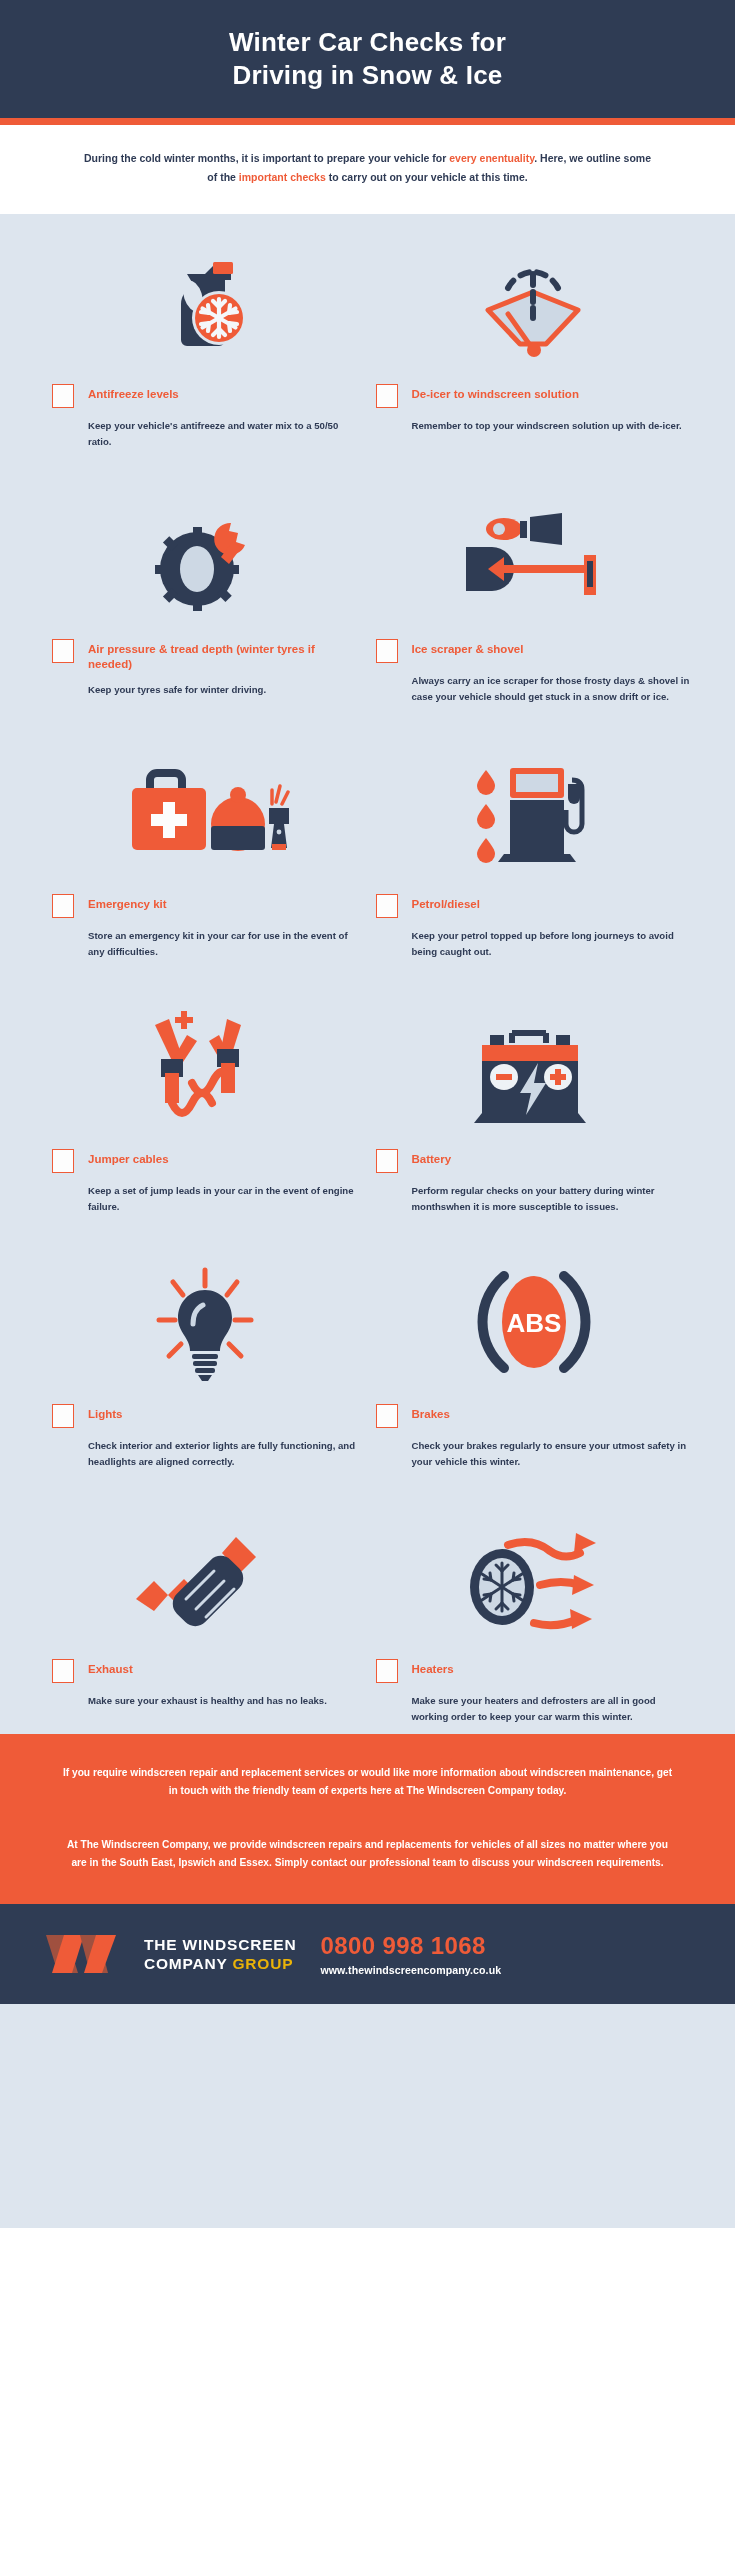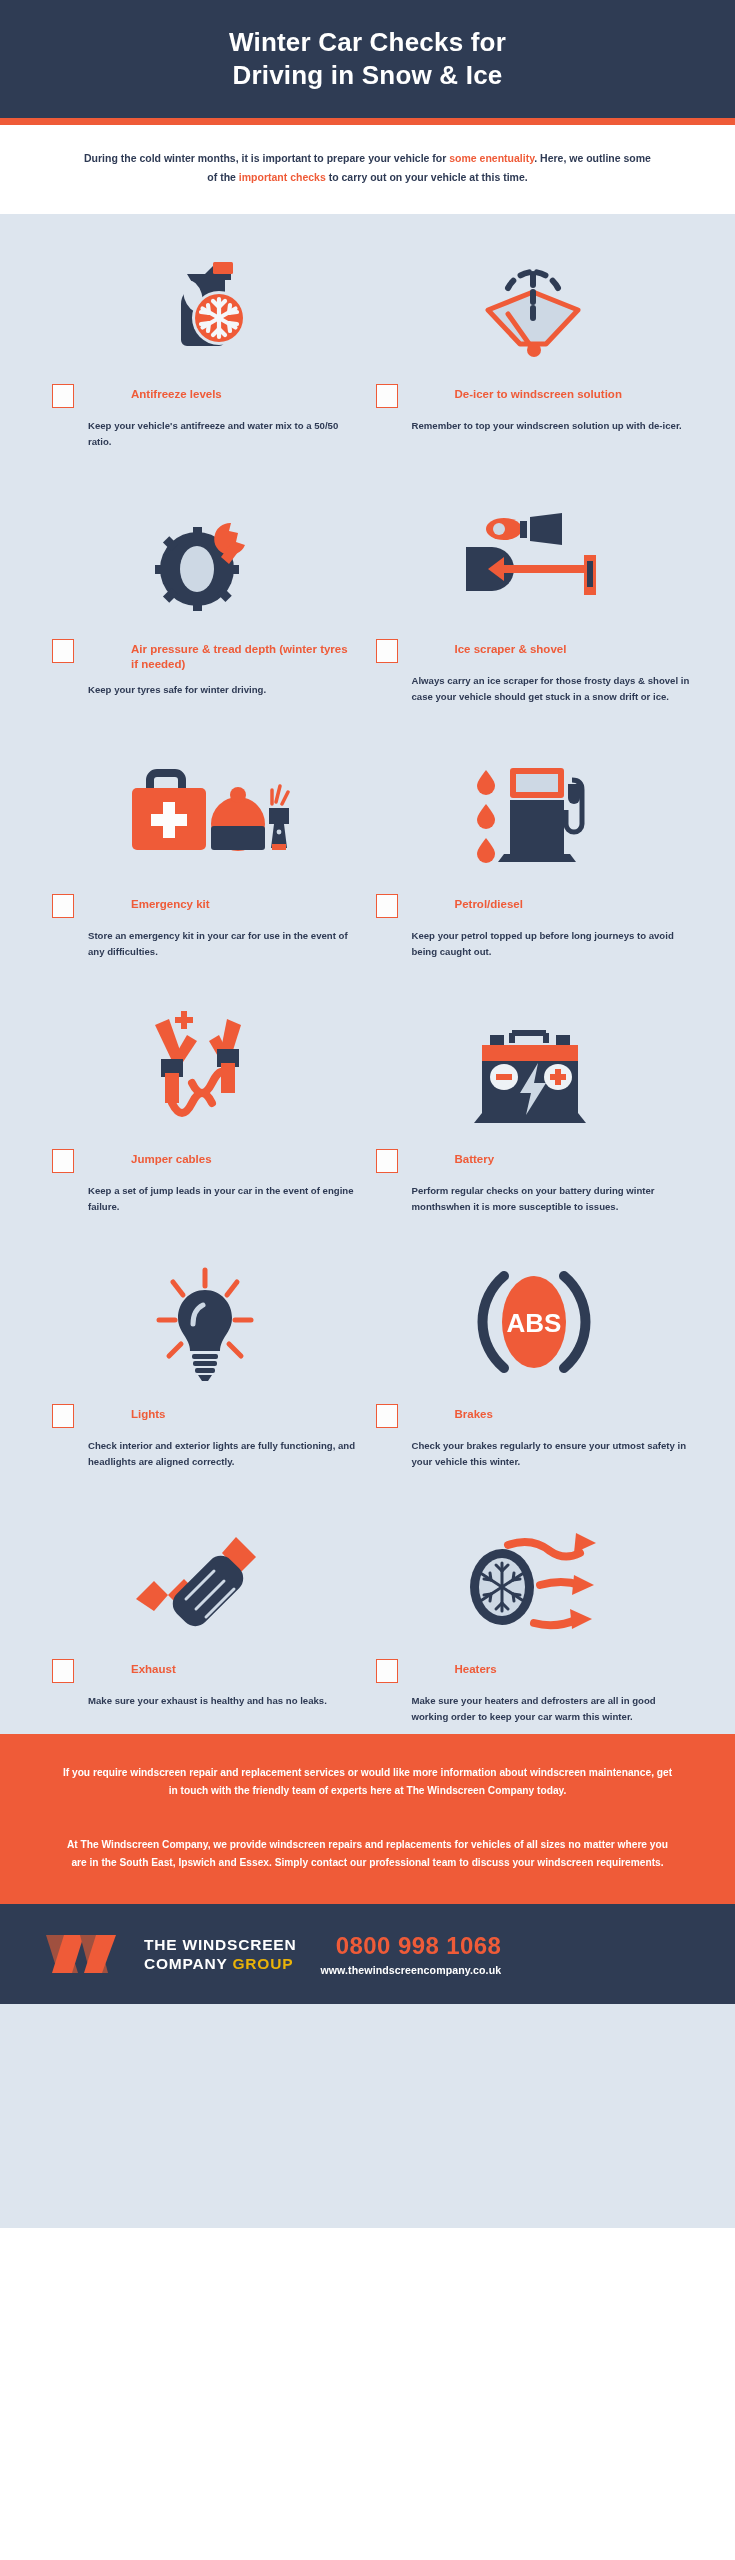--- a/index.html
+++ b/index.html
@@ -47,21 +47,20 @@
   .icon-wrap svg { display:block; }
 
   .label-line { display:flex; align-items:flex-start; margin-top:16px; }
   .checkbox {
     width:22px; height:24px; flex:0 0 22px;
     border:1.6px solid #ef5b38; background:#fdfdfd; margin-right:14px;
   }
   .title {
     color:#ef5b38; font-size:11.5px; font-weight:bold; line-height:1.33;
     padding-top:3px;
-    margin-left:43px;
   }
   .desc {
     margin:10px 0 0 36px; font-size:9.6px; line-height:1.72;
     font-weight:bold; color:#2e3a54;
   }
   .cell.right .desc { margin-left:36px; }
 
   .row-gap { height:40px; }
 
   
@@ -74,39 +73,39 @@
 
   
   .footer {
     background:#2f3c54; width:100%; height:100px;
     display:flex; align-items:center; padding-left:44px;
   }
   .logo-mark { width:84px; height:42px; margin-right:16px; flex:0 0 84px; }
   .logo-text { margin-right:24px; }
   .logo-text div { color:#ffffff; font-size:15.5px; font-weight:bold; letter-spacing:.8px; line-height:1.28; }
   .logo-text .grp { color:#eab308; }
-  .contact { text-align:right; }
+  .contact { text-align:left; }
   .phone { color:#ef5b38; font-size:24px; font-weight:bold; letter-spacing:.4px; line-height:1.1; }
   .web { color:#ffffff; font-size:10.6px; font-weight:bold; letter-spacing:.1px; margin-top:4px; }
 </style>
 </head>
 <body>
 
 <div class="page">
 
   <div class="header">
     <h1>
       <span>Winter Car Checks for</span><br>
       <span>Driving in Snow &amp; Ice</span>
     </h1>
   </div>
   <div class="header-rule"></div>
 
   <div class="intro">
-    <p><span>During the cold winter months, it is important to prepare your vehicle for </span><span class="hl">some enentuality</span><span>. Here, we outline some of the </span><span class="hl">important checks</span><span> to carry out on your vehicle at this time.</span></p>
+    <p><span>During the cold winter months, it is important to prepare your vehicle for </span><span class="hl">every enentuality</span><span>. Here, we outline some of the </span><span class="hl">important checks</span><span> to carry out on your vehicle at this time.</span></p>
   </div>
 
   <div class="checklist">
 
     <div class="row">
       <div class="cell left">
         <div class="icon-wrap">
           <svg width="120" height="120" viewBox="0 0 120 120">
             <path d="M42 30h18l8-8h18v14h-6v60a6 6 0 0 1-6 6H42a6 6 0 0 1-6-6V60c0-8 6-16 12-20z" fill="#2f3c54"></path>
             <ellipse cx="48" cy="52" rx="9" ry="16" transform="rotate(-18 48 52)" fill="#dde5ee"></ellipse>

